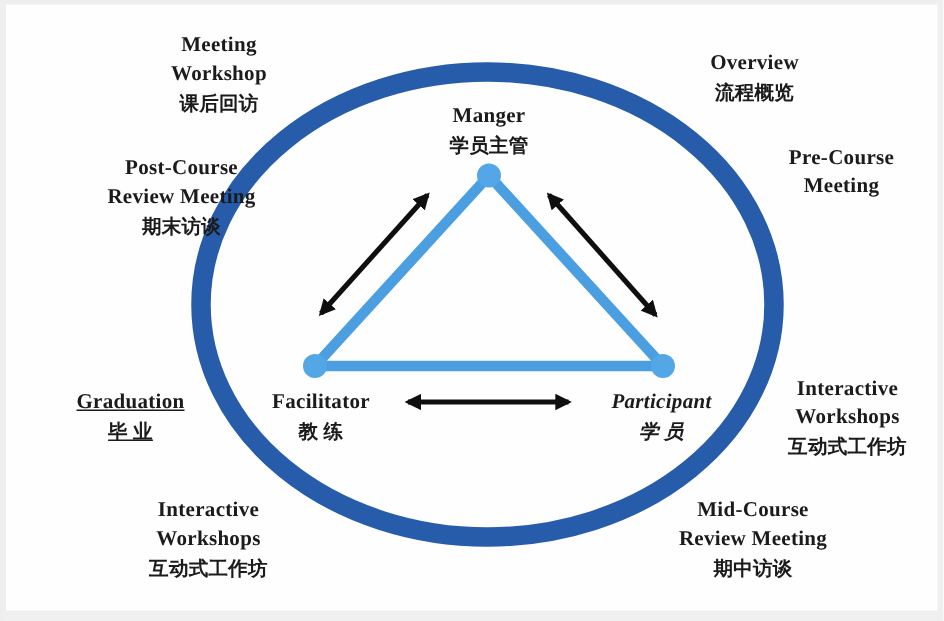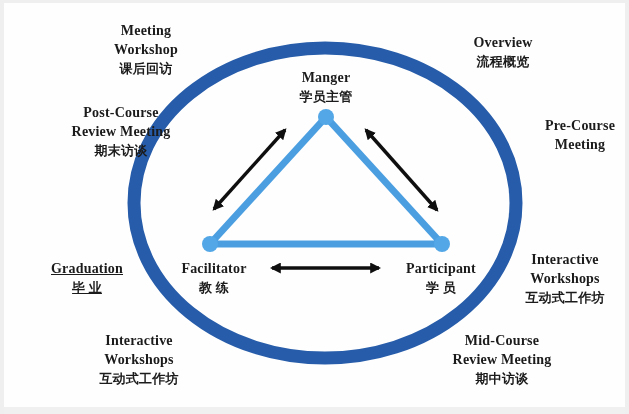--- a/index.html
+++ b/index.html
@@ -64,37 +64,37 @@
   <div class="lbl" style="left:326px; top:68px;font-family:Liberation Serif, serif;">
     <div>Manger</div>
     <div class="zh">学员主管</div>
   </div>
 
   <div class="lbl" style="left:214px; top:259px;">
     <div>Facilitator</div>
     <div class="zh">教 练</div>
   </div>
 
-  <div class="lbl" style="left:441px; top:259px;">
+  <div class="lbl" style="left:441px; top:259px;font-style:italic;">
     <div>Participant</div>
     <div class="zh">学 员</div>
   </div>
 
   <div class="lbl" style="left:146px; top:21px;">
     <div>Meeting</div>
     <div>Workshop</div>
     <div class="zh">课后回访</div>
   </div>
 
   <div class="lbl" style="left:503px; top:33px;">
     <div>Overview</div>
     <div class="zh">流程概览</div>
   </div>
 
-  <div class="lbl" style="left:561px; top:116px;margin-left:19px;">
+  <div class="lbl" style="left:561px; top:96px;">
     <div>Pre-Course</div>
     <div>Meeting</div>
   </div>
 
   <div class="lbl" style="left:565px; top:250px;">
     <div>Interactive</div>
     <div>Workshops</div>
     <div class="zh">互动式工作坊</div>
   </div>
 

